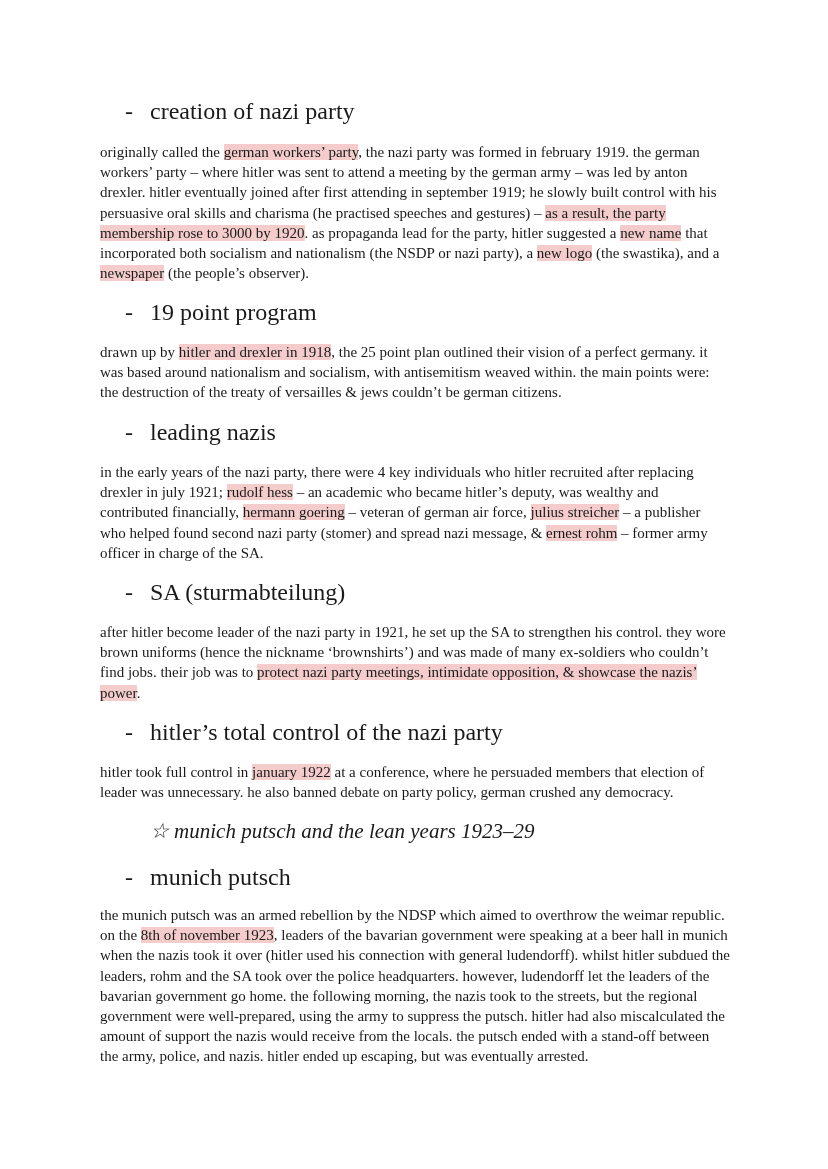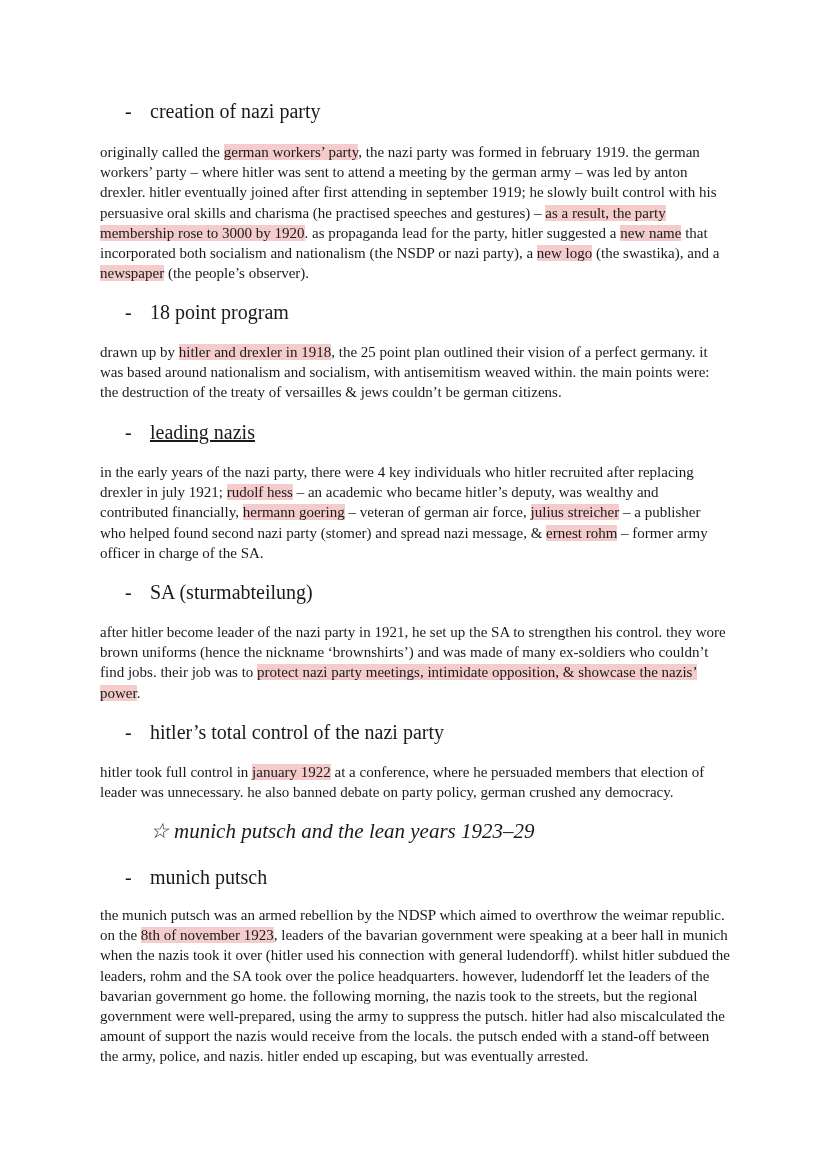--- a/index.html
+++ b/index.html
@@ -17,21 +17,21 @@
     }
     .page {
       position: absolute;
       left: 100px;
       top: 0;
       width: 630px;
     }
     .heading {
       position: absolute;
       left: 25px;
-      font-size: 20px;
+      font-size: 24px;
       line-height: 24px;
       white-space: nowrap;
     }
     .heading .dash {
       display: inline-block;
       width: 25px;
     }
     .section-title {
       position: absolute;
       left: 50px;
@@ -60,27 +60,27 @@
 <div class="page">
 
   <div class="heading" style="top:99px;">
     <span class="dash">-</span><span>creation of nazi party</span>
   </div>
   <div class="para" style="top:142px;">
     <span>originally called the </span><span class="hl">german workers’ party</span><span>, the nazi party was formed in february 1919. the german workers’ party – where hitler was sent to attend a meeting by the german army –  was led by anton drexler. hitler eventually joined after first attending in september 1919; he slowly built control with his persuasive oral skills and charisma (he practised speeches and gestures) – </span><span class="hl">as a result, the party membership rose to 3000 by 1920</span><span>. as propaganda lead for the party, hitler suggested a </span><span class="hl">new name</span><span> that incorporated both socialism and nationalism (the NSDP or nazi party), a </span><span class="hl">new logo</span><span> (the swastika), and a </span><span class="hl">newspaper</span><span> (the people’s observer).</span>
   </div>
 
   <div class="heading" style="top:300px;">
-    <span class="dash">-</span><span>18 point program</span>
+    <span class="dash">-</span><span>19 point program</span>
   </div>
   <div class="para" style="top:342px;">
     <span>drawn up by </span><span class="hl">hitler and drexler in 1918</span><span>, the 25 point plan outlined their vision of a perfect germany. it was based around nationalism and socialism, with antisemitism weaved within. the main points were: the destruction of the treaty of versailles &amp; jews couldn’t be german citizens.</span>
   </div>
 
-  <div class="heading" style="top:420px;text-decoration:underline;">
+  <div class="heading" style="top:420px;">
     <span class="dash">-</span><span>leading nazis</span>
   </div>
   <div class="para" style="top:462px;">
     <span>in the early years of the nazi party, there were 4 key individuals who hitler recruited after replacing drexler in july 1921; </span><span class="hl">rudolf hess</span><span> – an academic who became hitler’s deputy, was wealthy and contributed financially, </span><span class="hl">hermann goering</span><span> – veteran of german air force, </span><span class="hl">julius streicher</span><span> – a publisher who helped found second nazi party (stomer) and spread nazi message, &amp; </span><span class="hl">ernest rohm</span><span> – former army officer in charge of the SA.</span>
   </div>
 
   <div class="heading" style="top:580px;">
     <span class="dash">-</span><span>SA (sturmabteilung)</span>
   </div>
   <div class="para" style="top:622px;">

